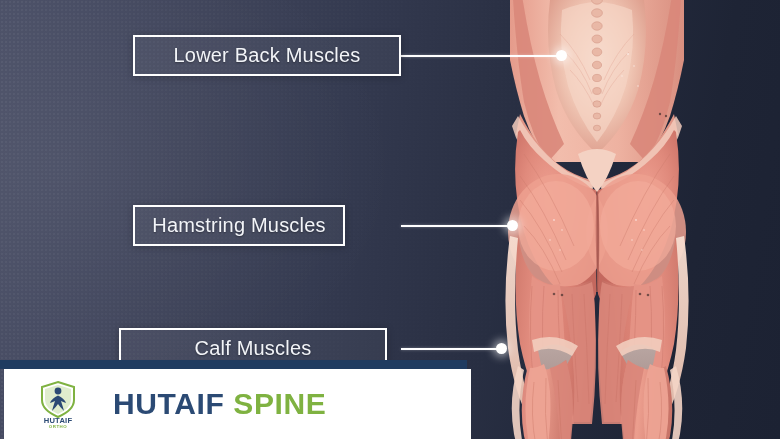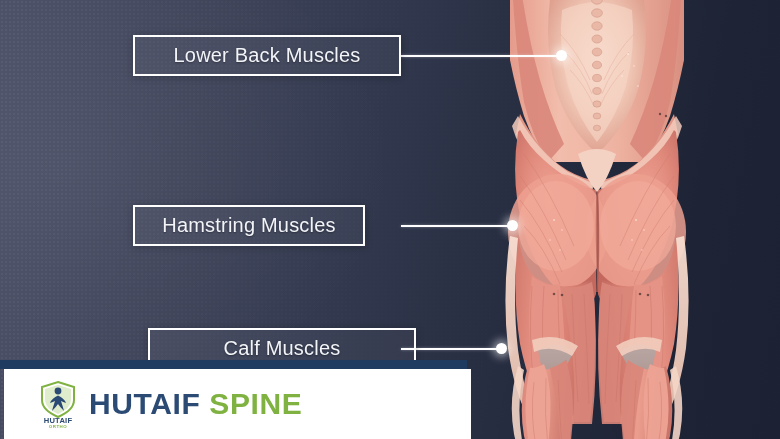--- a/index.html
+++ b/index.html
@@ -72,22 +72,22 @@
   .callout .callout-text {
     color: #f2f4f8;
     font-size: 20px;
     letter-spacing: 0.2px;
     white-space: nowrap;
     font-weight: 400;
     text-shadow: 0 1px 2px rgba(0,0,0,0.35);
   }
 
   #callout-lower-back { left: 133px; top: 35px;  width: 268px; height: 41px; }
-  #callout-hamstring  { left: 133px; top: 205px; width: 232px; height: 41px; }
-  #callout-calf       { left: 148px; top: 328px; width: 268px; height: 41px; }
+  #callout-hamstring  { left: 133px; top: 205px; width: 212px; height: 41px; }
+  #callout-calf       { left: 119px; top: 328px; width: 268px; height: 41px; }
 
   
   .leader {
     position: absolute;
     height: 2px;
     background: #ffffff;
     box-shadow: 0 0 3px rgba(255,255,255,0.35);
   }
   #leader-lower-back { left: 401px; top: 54.5px;  width: 160px; }
   #leader-hamstring  { left: 401px; top: 224.5px; width: 111px; }
@@ -126,21 +126,21 @@
   }
   #brand-logo {
     margin-left: 31px;
     width: 46px;
     height: 48px;
     flex: none;
   }
   #brand-logo svg { display: block; width: 100%; height: 100%; }
 
   .brand-wordmark {
-    margin-left: 8px;
+    margin-left: 32px;
     font-size: 30px;
     font-weight: bold;
     letter-spacing: 0.6px;
     line-height: 1;
     white-space: nowrap;
   }
   .brand-primary { color: #2b4a74; }
   .brand-accent  { color: #7fb241; }
 </style>
 </head>

